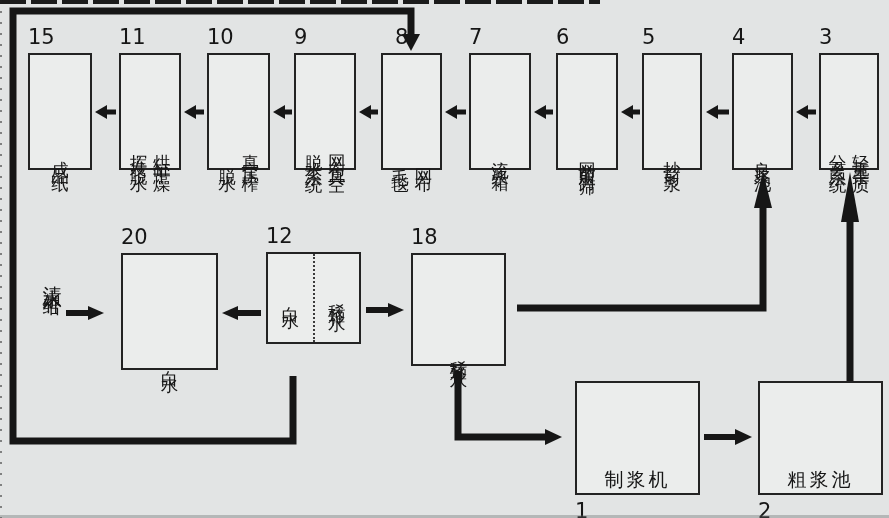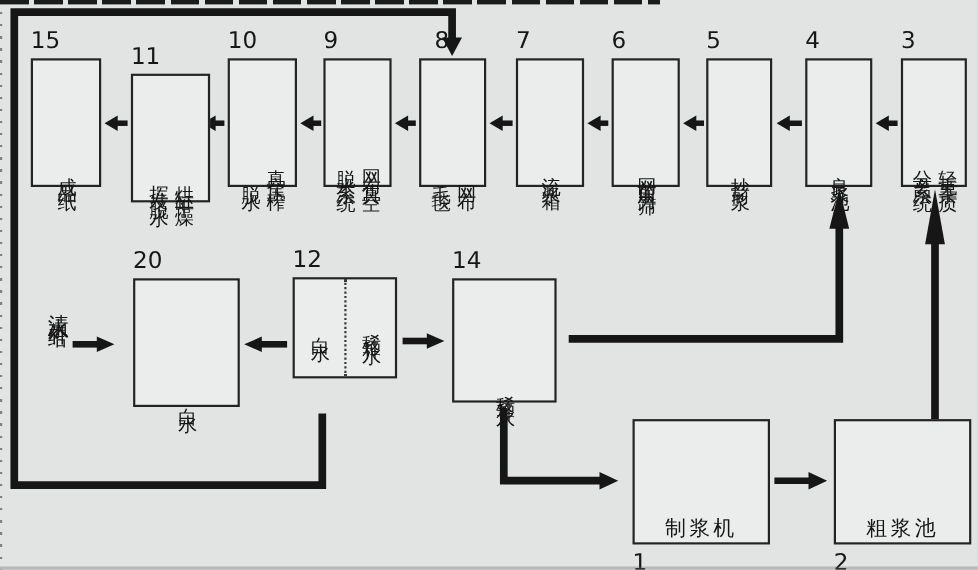--- a/index.html
+++ b/index.html
@@ -110,21 +110,21 @@
     <polygon points="752,437 735,429 735,445" fill="#161616"></polygon>
   </svg>
 
   <div class="node" style="left:28px;top:53px;width:64px;height:117px">
     <div class="num">15</div>
     <div class="box">
       <span class="vcol">成品纸</span>
     </div>
   </div>
 
-  <div class="node" style="left:119px;top:67px;width:72px;height:117px">
+  <div class="node" style="left:119px;top:53px;width:62px;height:117px">
     <div class="num">11</div>
     <div class="box">
       <span class="vcol">烘缸干燥</span>
       <span class="vcol">挥发脱水</span>
     </div>
   </div>
 
   <div class="node" style="left:207px;top:53px;width:63px;height:117px">
     <div class="num">10</div>
     <div class="box">
@@ -198,21 +198,21 @@
       <div class="half">
         <span class="vcol">白水</span>
       </div>
       <div class="half right">
         <span class="vcol">稀释水</span>
       </div>
     </div>
   </div>
 
   <div class="node" style="left:411px;top:253px;width:95px;height:113px">
-    <div class="num">14</div>
+    <div class="num">18</div>
     <div class="box">
       <span class="vcol" style="letter-spacing:6px">稀释水</span>
     </div>
   </div>
 
   <div class="side-label">清水补给</div>
 
   <div class="node" style="left:575px;top:381px;width:125px;height:114px">
     <div class="num num-below">1</div>
     <div class="box hbox">

